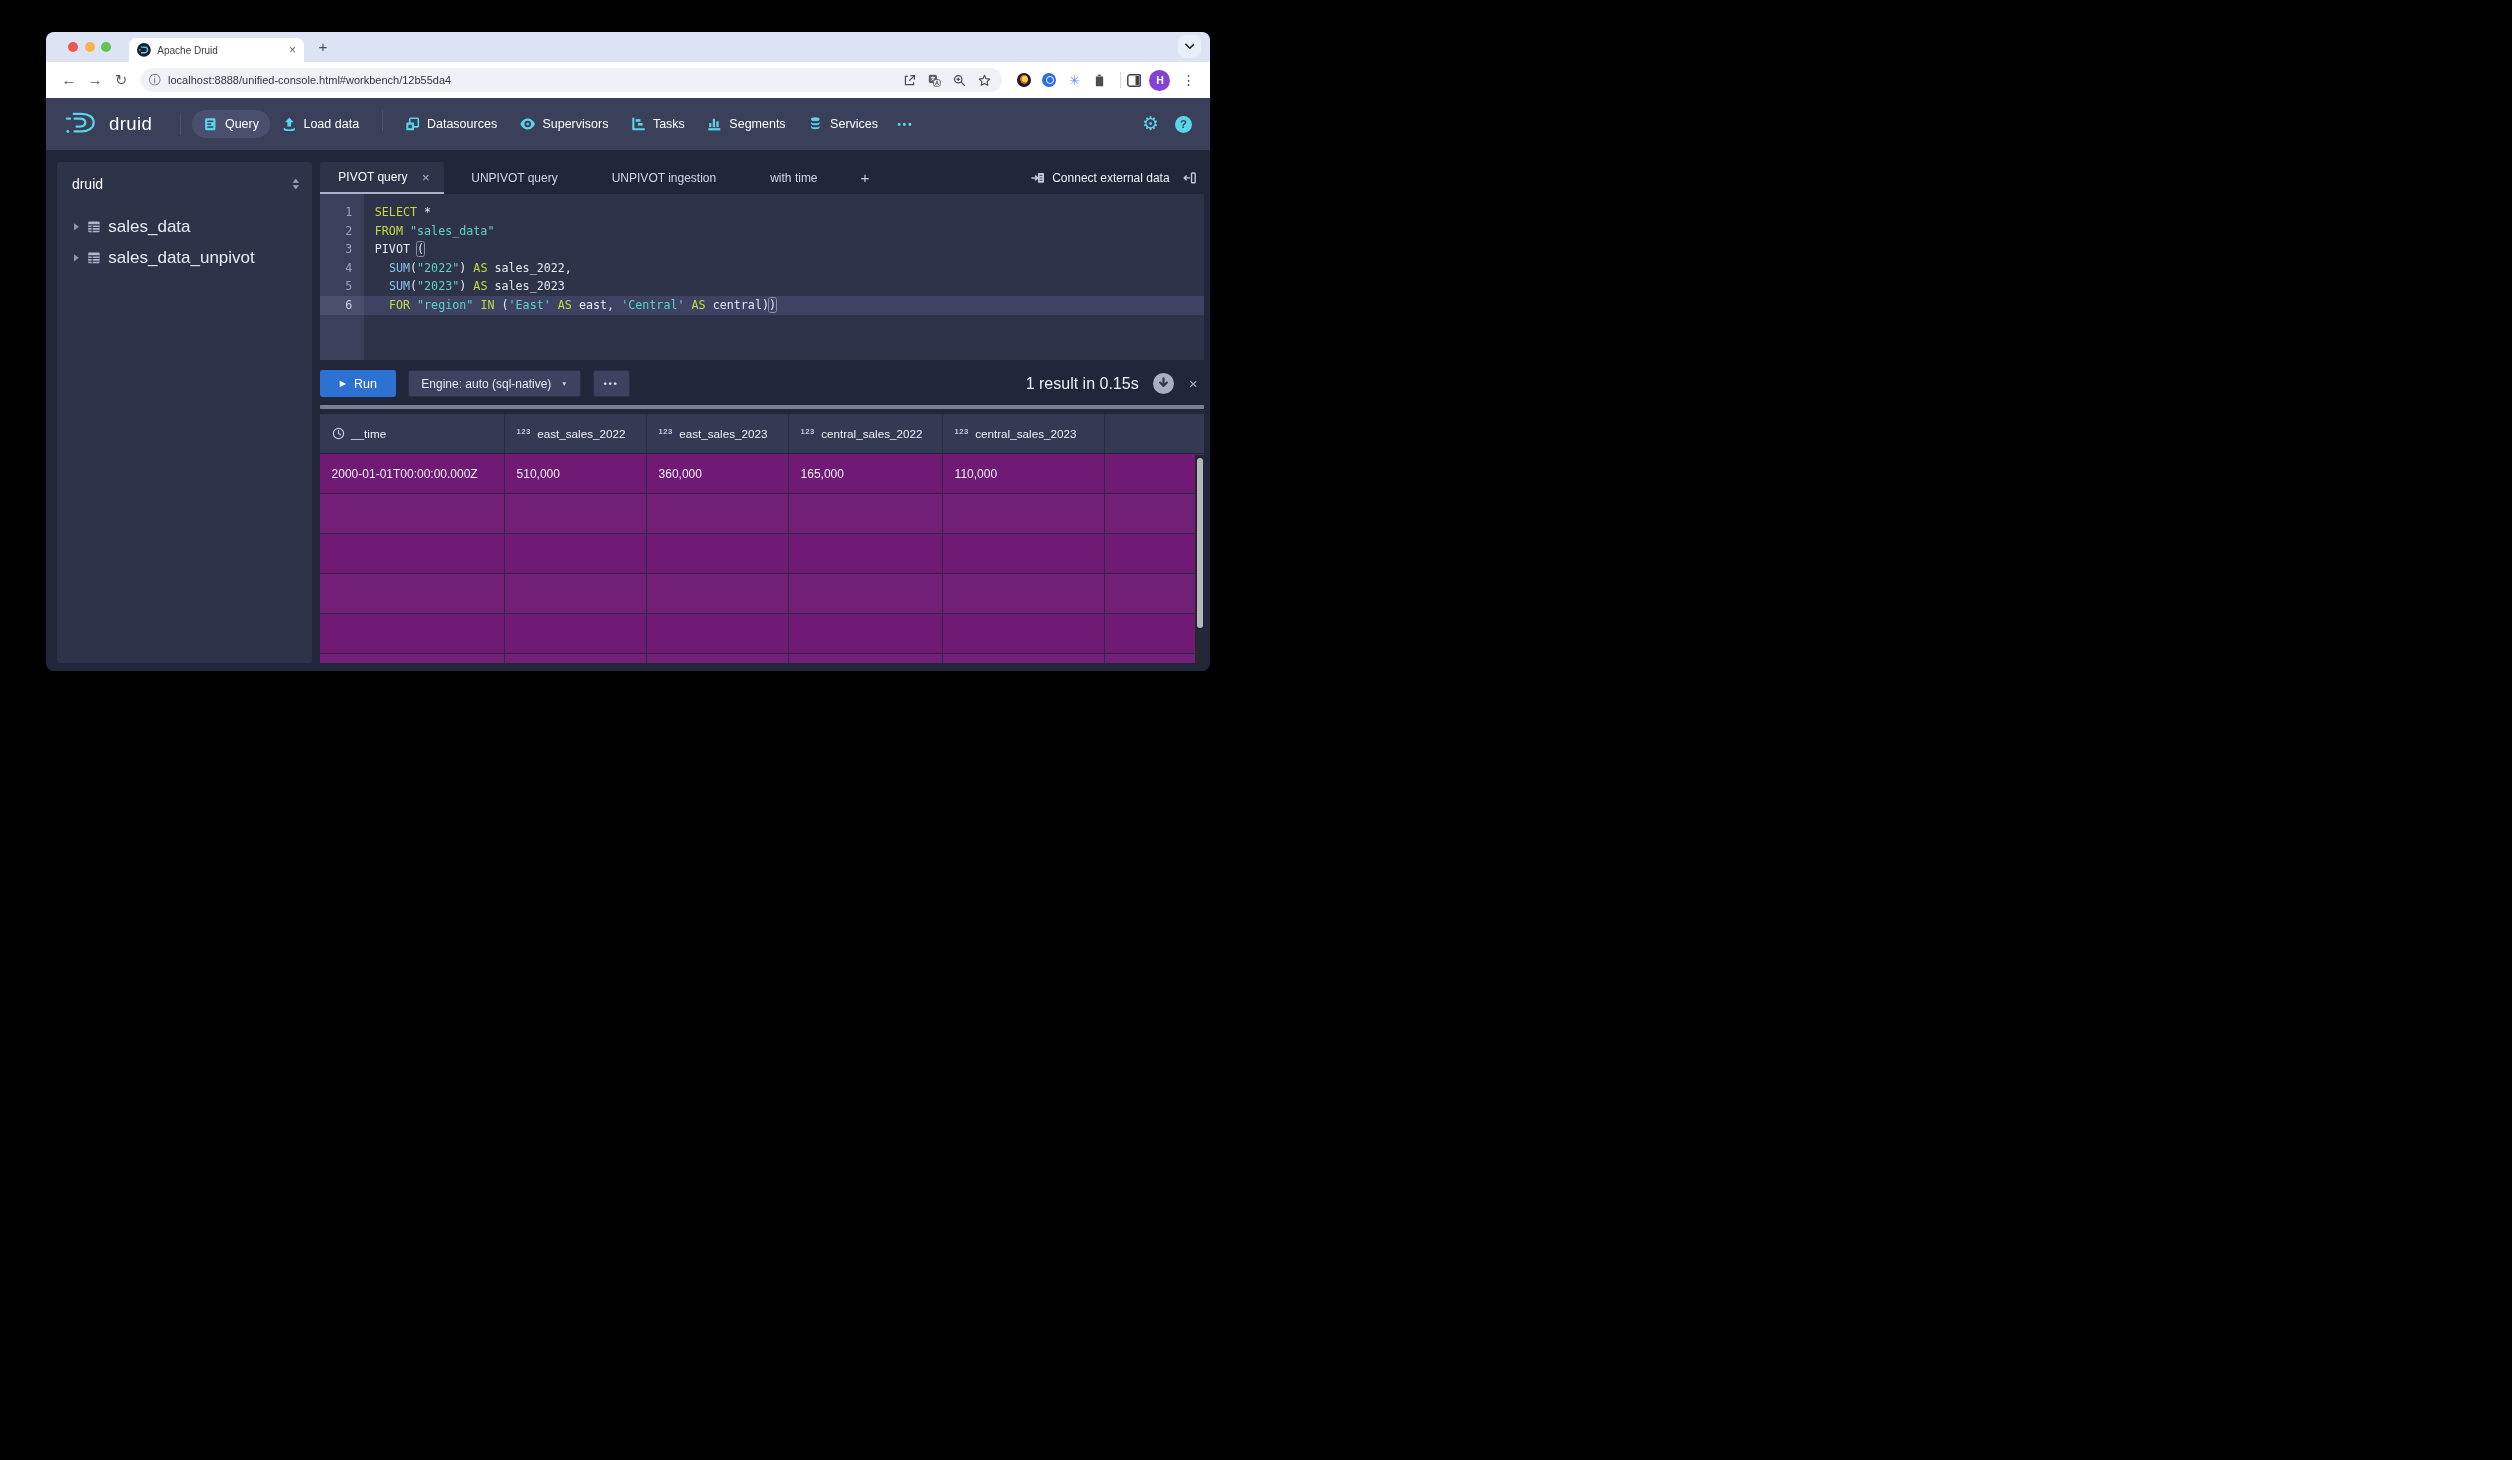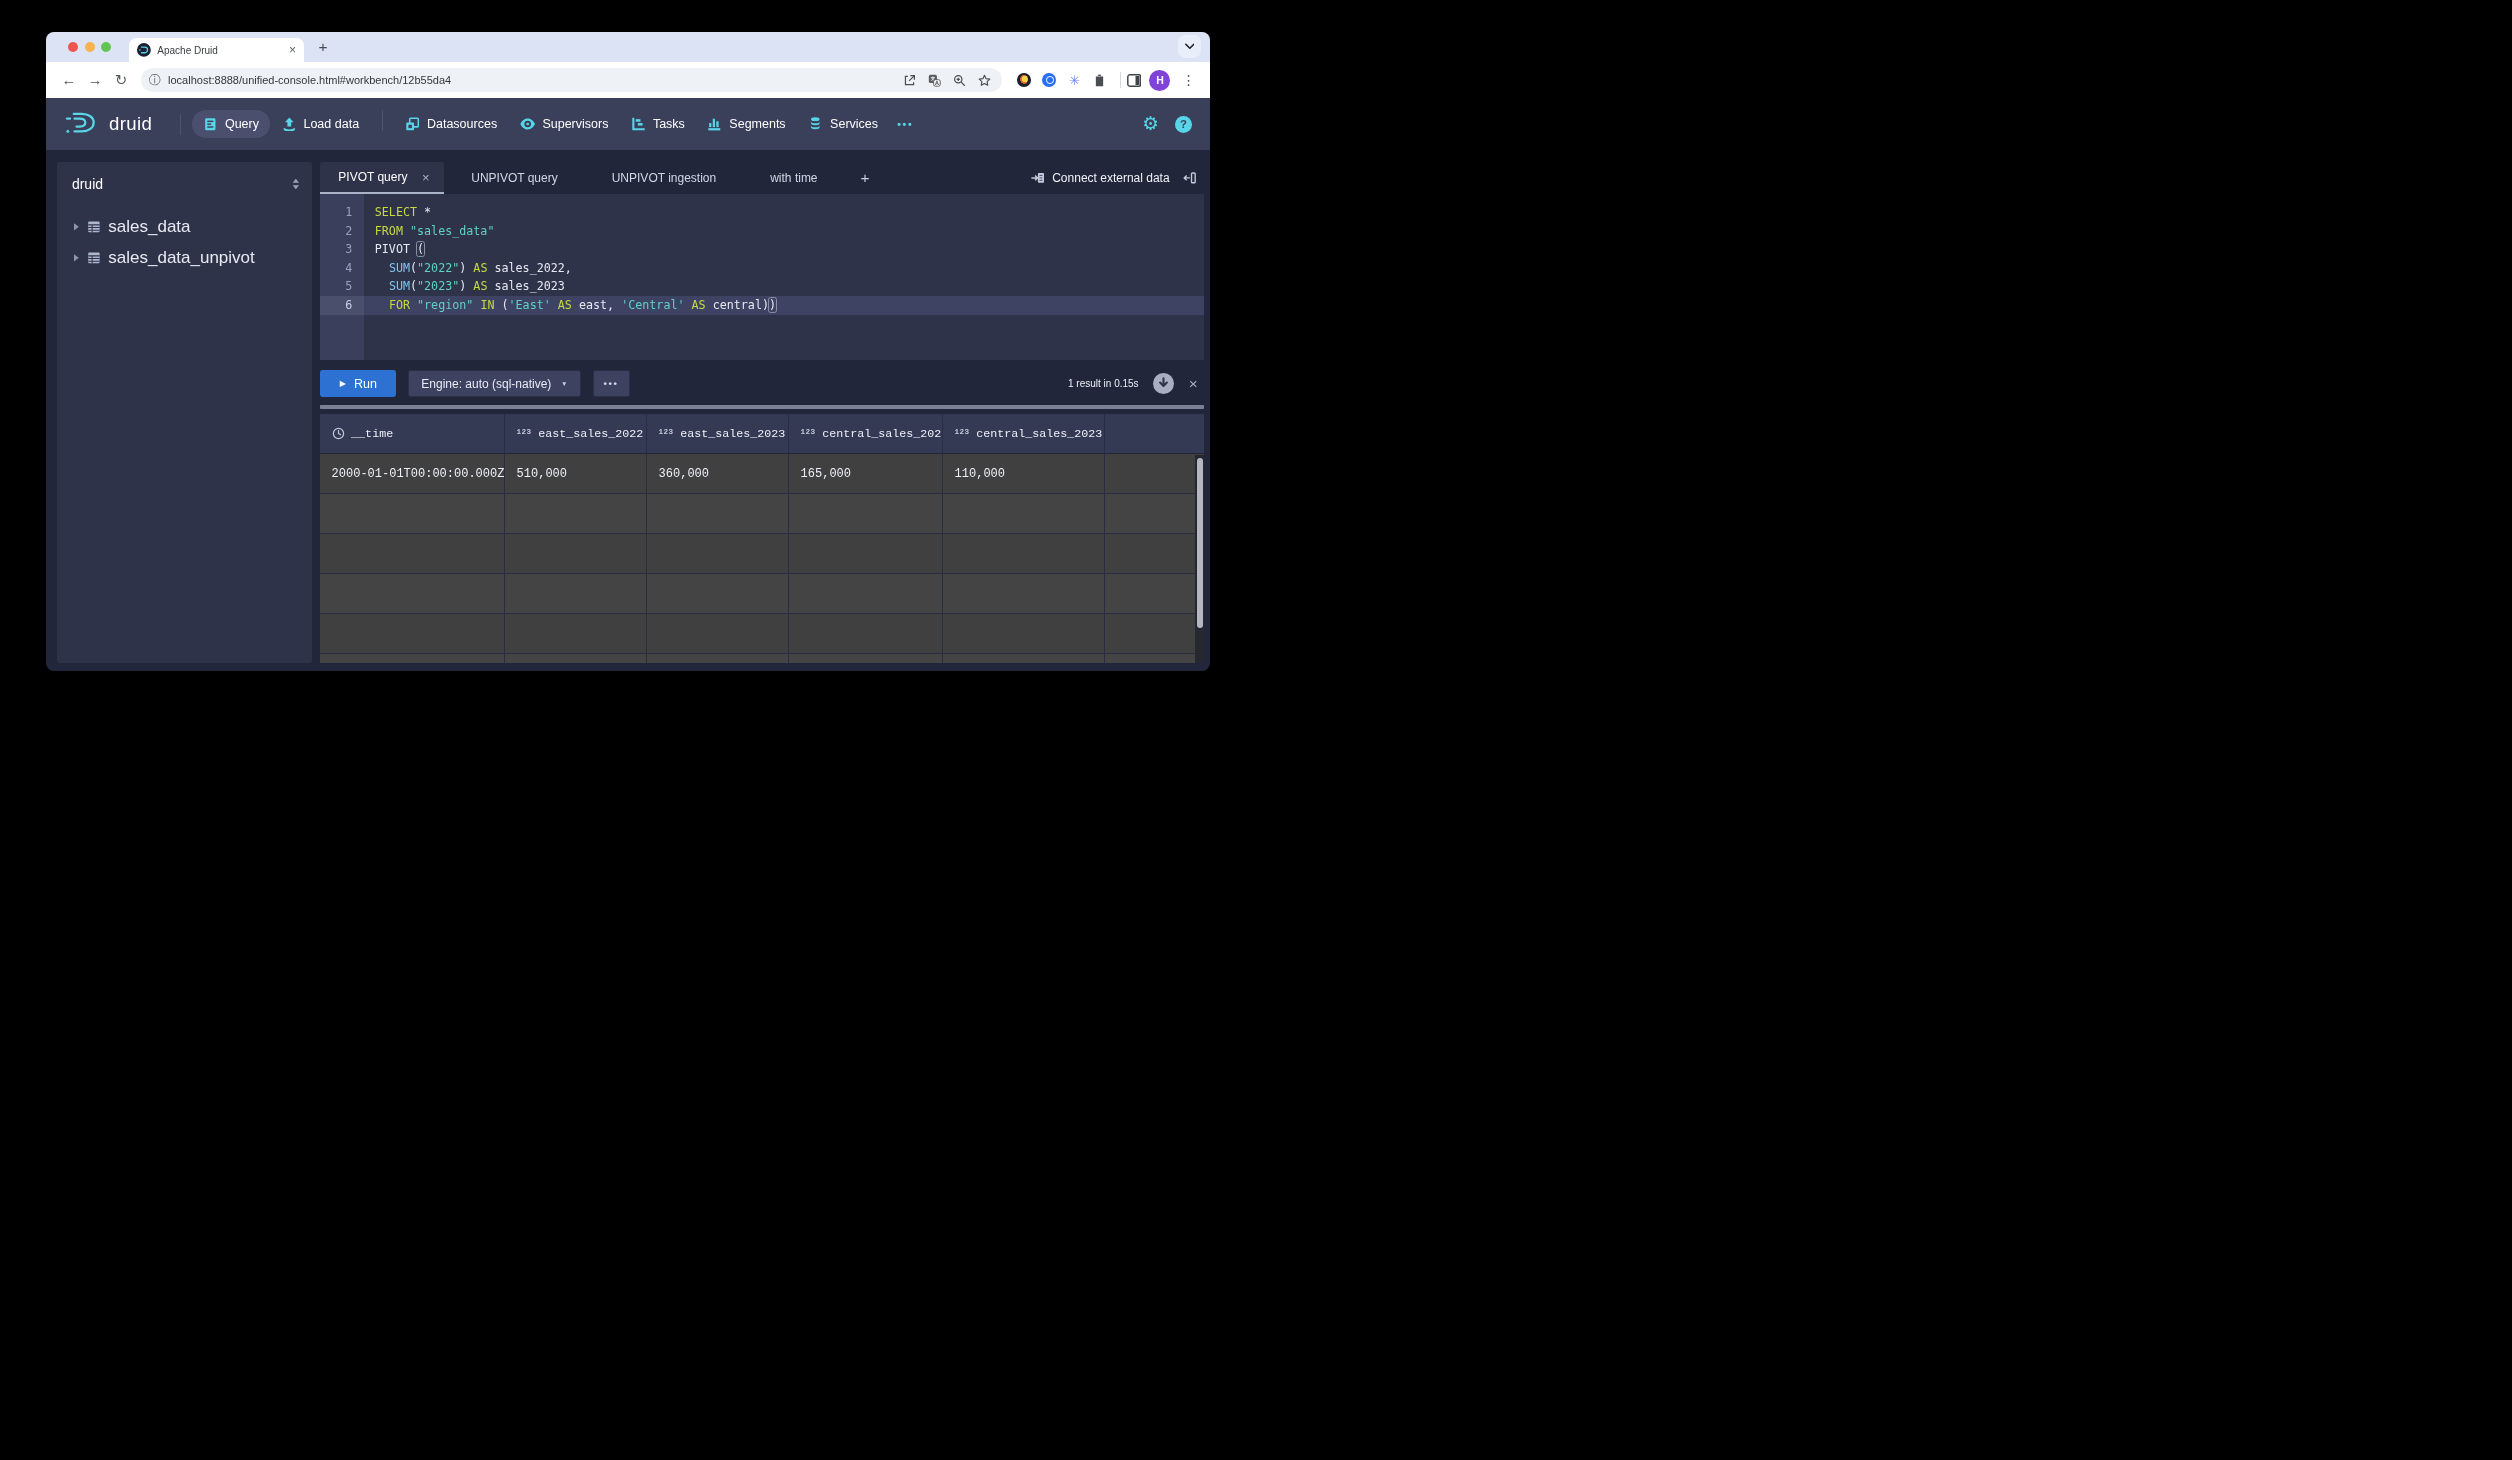--- a/index.html
+++ b/index.html
@@ -104,28 +104,28 @@
   .runbar{height:34px;margin-top:6.5px;display:flex;align-items:center;flex:none;}
   .run-btn{height:27.5px;width:76px;border-radius:2.4px;background:var(--run-blue);color:#fff;
            display:flex;align-items:center;justify-content:center;gap:8px;font-size:12.5px;}
   .run-play{font-size:8px;line-height:1;}
   .engine-btn{height:27.5px;margin-left:12px;padding:0 12px;border-radius:2.4px;background:#3c4260;
               border:0.8px solid #2b2f47;color:#e8ebf5;font-size:12px;display:flex;align-items:center;gap:9.7px;}
   .engine-caret{font-size:6.5px;color:#c6cbdc;}
   .more-btn{height:27.5px;width:37px;margin-left:12px;border-radius:2.4px;background:#3c4260;
             border:0.8px solid #2b2f47;color:#d6dae8;font-size:9.7px;letter-spacing:1.6px;font-weight:700;
             display:flex;align-items:center;justify-content:center;}
-  .run-status{margin-left:auto;color:#eef0f8;font-size:10px;}
+  .run-status{margin-left:auto;color:#eef0f8;font-size:16px;}
   .dl-btn{margin-left:14.6px;display:flex;}
   .res-close{margin-left:14.6px;margin-right:6.5px;color:#a9aec2;font-size:15.4px;line-height:1;}
 
   .splitter{height:4px;margin:4.9px 0;background:#7b8095;border-radius:0.8px;flex:none;}
 
   
-  .results{flex:1;background:#404040;position:relative;overflow:hidden;min-height:0;font-family:Liberation Mono, monospace;}
+  .results{flex:1;background:#701a75;position:relative;overflow:hidden;min-height:0;}
   .res-header{height:40px;display:flex;background:#343a54;border-bottom:0.8px solid #232739;}
   .hcell{display:flex;align-items:center;gap:6.5px;padding-left:11.3px;border-right:0.8px solid #282c44;
          color:#eef0f8;font-size:11.7px;white-space:nowrap;overflow:hidden;flex:none;}
   .hcell.filler{flex:1;border-right:none;}
   .hicon{color:#c3c9dc;display:flex;}
   .num-ico{font-size:7.7px;color:#c3c9dc;letter-spacing:0.4px;transform:translateY(-1.6px);font-weight:700;}
   .res-row{height:40px;display:flex;border-bottom:0.8px solid #282c44;}
   .res-row:nth-child(even){background:rgba(255,255,255,0.025);}
   .rcell{display:flex;align-items:center;padding-left:11.3px;border-right:0.8px solid #282c44;
          color:#eef0f8;font-size:12px;white-space:nowrap;overflow:hidden;flex:none;}

